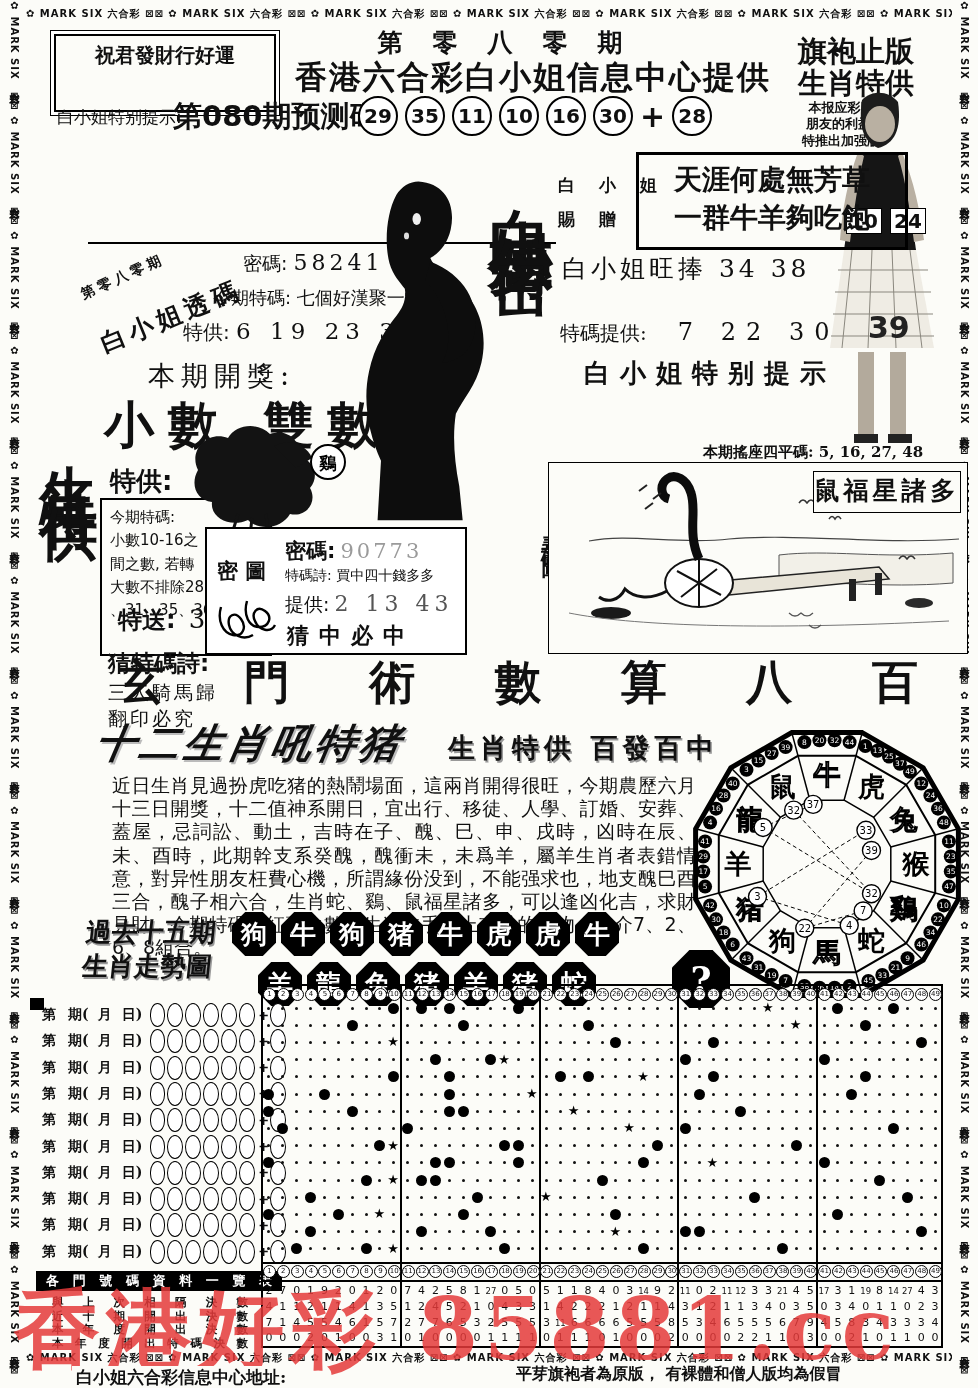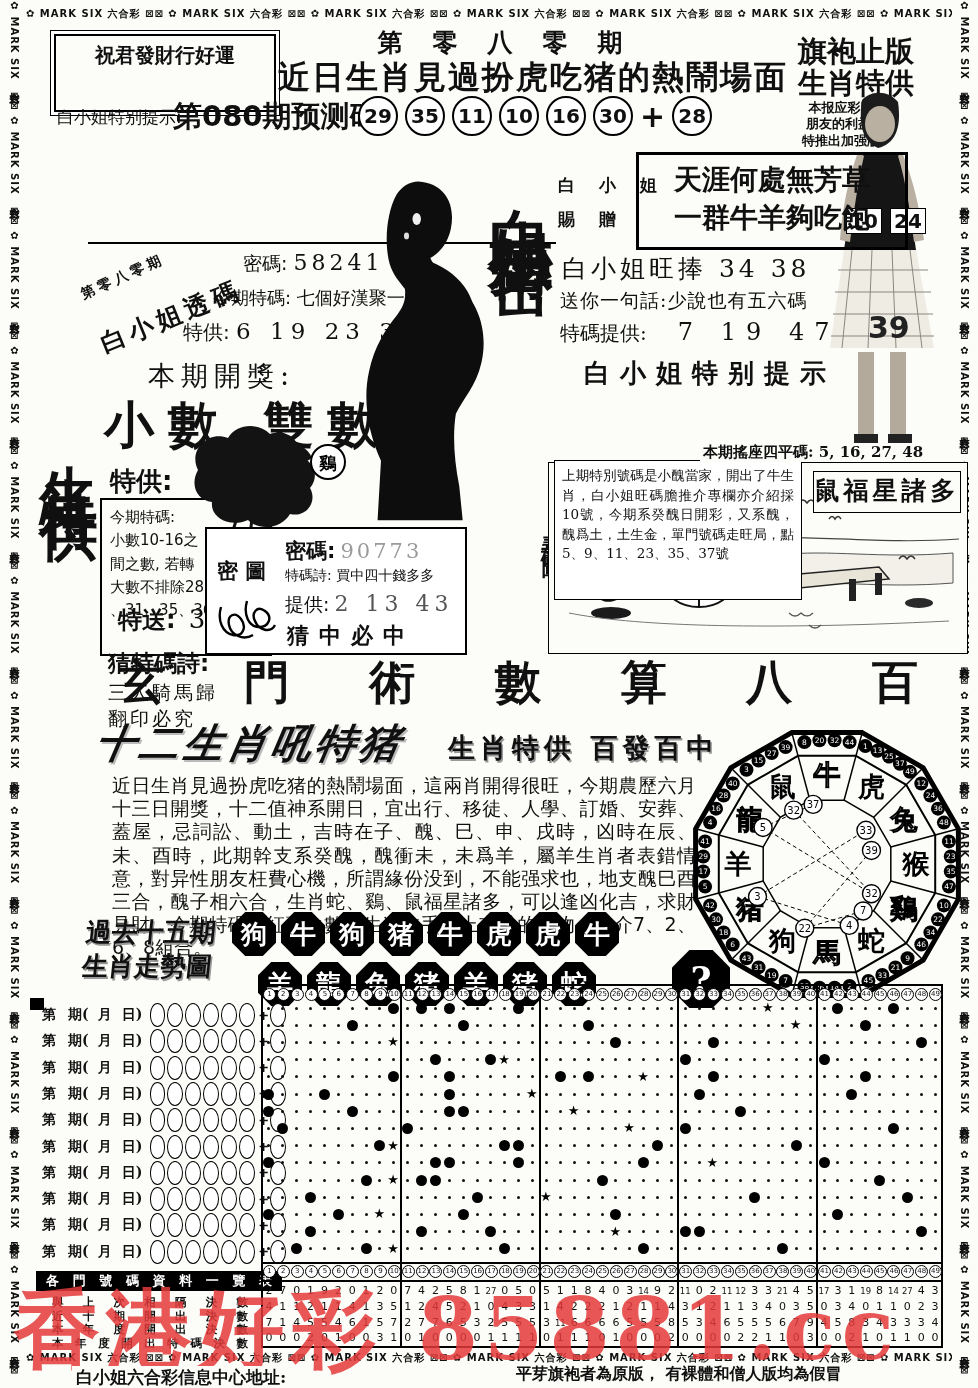--- a/index.html
+++ b/index.html
@@ -42,21 +42,21 @@
 
   <div class="strip-h" style="left:26px;right:26px;top:2px;">✿ MARK SIX 六合彩 ⊠⊠ ✿ MARK SIX 六合彩 ⊠⊠ ✿ MARK SIX 六合彩 ⊠⊠ ✿ MARK SIX 六合彩 ⊠⊠ ✿ MARK SIX 六合彩 ⊠⊠ ✿ MARK SIX 六合彩 ⊠⊠ ✿ MARK SIX 六合彩 ⊠⊠ ✿ MARK SIX 六合彩 ⊠⊠ ✿ MARK SIX 六合彩 ⊠⊠ ✿ MARK SIX 六合彩 ⊠⊠ ✿ MARK SIX 六合彩 ⊠⊠ ✿ MARK SIX 六合彩 ⊠⊠ ✿ MARK SIX 六合彩 ⊠⊠ ✿ MARK SIX 六合彩 ⊠⊠ ✿ MARK SIX 六合彩 ⊠⊠ ✿ MARK SIX 六合彩 ⊠⊠ ✿ MARK SIX 六合彩 ⊠⊠ ✿ MARK SIX 六合彩 ⊠⊠ ✿ MARK SIX 六合彩 ⊠⊠ ✿ MARK SIX 六合彩 ⊠⊠ ✿ MARK SIX 六合彩 ⊠⊠ ✿ MARK SIX 六合彩 ⊠⊠ ✿ MARK SIX 六合彩 ⊠⊠ ✿ MARK SIX 六合彩 ⊠⊠ ✿ MARK SIX 六合彩 ⊠⊠ ✿ MARK SIX 六合彩 ⊠⊠ ✿ MARK SIX 六合彩 ⊠⊠ ✿ MARK SIX 六合彩 ⊠⊠ ✿ MARK SIX 六合彩 ⊠⊠ ✿ MARK SIX 六合彩 ⊠⊠ ✿ MARK SIX 六合彩 ⊠⊠ ✿ MARK SIX 六合彩 ⊠⊠ ✿ MARK SIX 六合彩 ⊠⊠ ✿ MARK SIX 六合彩 ⊠⊠ ✿ MARK SIX 六合彩 ⊠⊠ ✿ MARK SIX 六合彩 ⊠⊠ ✿ MARK SIX 六合彩 ⊠⊠ ✿ MARK SIX 六合彩 ⊠⊠ ✿ MARK SIX 六合彩 ⊠⊠ ✿ MARK SIX 六合彩 ⊠⊠ </div>
   <div class="strip-h" style="left:26px;right:26px;top:1346px;">✿ MARK SIX 六合彩 ⊠⊠ ✿ MARK SIX 六合彩 ⊠⊠ ✿ MARK SIX 六合彩 ⊠⊠ ✿ MARK SIX 六合彩 ⊠⊠ ✿ MARK SIX 六合彩 ⊠⊠ ✿ MARK SIX 六合彩 ⊠⊠ ✿ MARK SIX 六合彩 ⊠⊠ ✿ MARK SIX 六合彩 ⊠⊠ ✿ MARK SIX 六合彩 ⊠⊠ ✿ MARK SIX 六合彩 ⊠⊠ ✿ MARK SIX 六合彩 ⊠⊠ ✿ MARK SIX 六合彩 ⊠⊠ ✿ MARK SIX 六合彩 ⊠⊠ ✿ MARK SIX 六合彩 ⊠⊠ ✿ MARK SIX 六合彩 ⊠⊠ ✿ MARK SIX 六合彩 ⊠⊠ ✿ MARK SIX 六合彩 ⊠⊠ ✿ MARK SIX 六合彩 ⊠⊠ ✿ MARK SIX 六合彩 ⊠⊠ ✿ MARK SIX 六合彩 ⊠⊠ ✿ MARK SIX 六合彩 ⊠⊠ ✿ MARK SIX 六合彩 ⊠⊠ ✿ MARK SIX 六合彩 ⊠⊠ ✿ MARK SIX 六合彩 ⊠⊠ ✿ MARK SIX 六合彩 ⊠⊠ ✿ MARK SIX 六合彩 ⊠⊠ ✿ MARK SIX 六合彩 ⊠⊠ ✿ MARK SIX 六合彩 ⊠⊠ ✿ MARK SIX 六合彩 ⊠⊠ ✿ MARK SIX 六合彩 ⊠⊠ ✿ MARK SIX 六合彩 ⊠⊠ ✿ MARK SIX 六合彩 ⊠⊠ ✿ MARK SIX 六合彩 ⊠⊠ ✿ MARK SIX 六合彩 ⊠⊠ ✿ MARK SIX 六合彩 ⊠⊠ ✿ MARK SIX 六合彩 ⊠⊠ ✿ MARK SIX 六合彩 ⊠⊠ ✿ MARK SIX 六合彩 ⊠⊠ ✿ MARK SIX 六合彩 ⊠⊠ ✿ MARK SIX 六合彩 ⊠⊠ </div>
   <div class="strip-v" style="left:2px;top:0;height:1388px;">✿ MARK SIX 六合彩 ⊠⊠ ✿ MARK SIX 六合彩 ⊠⊠ ✿ MARK SIX 六合彩 ⊠⊠ ✿ MARK SIX 六合彩 ⊠⊠ ✿ MARK SIX 六合彩 ⊠⊠ ✿ MARK SIX 六合彩 ⊠⊠ ✿ MARK SIX 六合彩 ⊠⊠ ✿ MARK SIX 六合彩 ⊠⊠ ✿ MARK SIX 六合彩 ⊠⊠ ✿ MARK SIX 六合彩 ⊠⊠ ✿ MARK SIX 六合彩 ⊠⊠ ✿ MARK SIX 六合彩 ⊠⊠ ✿ MARK SIX 六合彩 ⊠⊠ ✿ MARK SIX 六合彩 ⊠⊠ ✿ MARK SIX 六合彩 ⊠⊠ ✿ MARK SIX 六合彩 ⊠⊠ ✿ MARK SIX 六合彩 ⊠⊠ ✿ MARK SIX 六合彩 ⊠⊠ ✿ MARK SIX 六合彩 ⊠⊠ ✿ MARK SIX 六合彩 ⊠⊠ ✿ MARK SIX 六合彩 ⊠⊠ ✿ MARK SIX 六合彩 ⊠⊠ ✿ MARK SIX 六合彩 ⊠⊠ ✿ MARK SIX 六合彩 ⊠⊠ ✿ MARK SIX 六合彩 ⊠⊠ ✿ MARK SIX 六合彩 ⊠⊠ ✿ MARK SIX 六合彩 ⊠⊠ ✿ MARK SIX 六合彩 ⊠⊠ ✿ MARK SIX 六合彩 ⊠⊠ ✿ MARK SIX 六合彩 ⊠⊠ ✿ MARK SIX 六合彩 ⊠⊠ ✿ MARK SIX 六合彩 ⊠⊠ ✿ MARK SIX 六合彩 ⊠⊠ ✿ MARK SIX 六合彩 ⊠⊠ ✿ MARK SIX 六合彩 ⊠⊠ ✿ MARK SIX 六合彩 ⊠⊠ ✿ MARK SIX 六合彩 ⊠⊠ ✿ MARK SIX 六合彩 ⊠⊠ ✿ MARK SIX 六合彩 ⊠⊠ ✿ MARK SIX 六合彩 ⊠⊠ </div>
   <div class="strip-v" style="right:2px;top:0;height:1388px;">✿ MARK SIX 六合彩 ⊠⊠ ✿ MARK SIX 六合彩 ⊠⊠ ✿ MARK SIX 六合彩 ⊠⊠ ✿ MARK SIX 六合彩 ⊠⊠ ✿ MARK SIX 六合彩 ⊠⊠ ✿ MARK SIX 六合彩 ⊠⊠ ✿ MARK SIX 六合彩 ⊠⊠ ✿ MARK SIX 六合彩 ⊠⊠ ✿ MARK SIX 六合彩 ⊠⊠ ✿ MARK SIX 六合彩 ⊠⊠ ✿ MARK SIX 六合彩 ⊠⊠ ✿ MARK SIX 六合彩 ⊠⊠ ✿ MARK SIX 六合彩 ⊠⊠ ✿ MARK SIX 六合彩 ⊠⊠ ✿ MARK SIX 六合彩 ⊠⊠ ✿ MARK SIX 六合彩 ⊠⊠ ✿ MARK SIX 六合彩 ⊠⊠ ✿ MARK SIX 六合彩 ⊠⊠ ✿ MARK SIX 六合彩 ⊠⊠ ✿ MARK SIX 六合彩 ⊠⊠ ✿ MARK SIX 六合彩 ⊠⊠ ✿ MARK SIX 六合彩 ⊠⊠ ✿ MARK SIX 六合彩 ⊠⊠ ✿ MARK SIX 六合彩 ⊠⊠ ✿ MARK SIX 六合彩 ⊠⊠ ✿ MARK SIX 六合彩 ⊠⊠ ✿ MARK SIX 六合彩 ⊠⊠ ✿ MARK SIX 六合彩 ⊠⊠ ✿ MARK SIX 六合彩 ⊠⊠ ✿ MARK SIX 六合彩 ⊠⊠ ✿ MARK SIX 六合彩 ⊠⊠ ✿ MARK SIX 六合彩 ⊠⊠ ✿ MARK SIX 六合彩 ⊠⊠ ✿ MARK SIX 六合彩 ⊠⊠ ✿ MARK SIX 六合彩 ⊠⊠ ✿ MARK SIX 六合彩 ⊠⊠ ✿ MARK SIX 六合彩 ⊠⊠ ✿ MARK SIX 六合彩 ⊠⊠ ✿ MARK SIX 六合彩 ⊠⊠ ✿ MARK SIX 六合彩 ⊠⊠ </div>
 
   <div class="abs promo-box serif" style="left:54px;top:34px;width:218px;height:68px;padding-top:6px;">
     <div style="font-size:20px;">祝君發財行好運</div>
   </div>
   <div class="abs serif" style="left:300px;top:26px;width:430px;text-align:center;font-size:25px;font-weight:bold;letter-spacing:30px;">第零八零期</div>
-  <div class="abs serif" style="left:268px;top:56px;width:530px;text-align:center;font-size:32px;font-weight:900;letter-spacing:2px;">近日生肖見過扮虎吃猪的熱鬧場面</div>
+  <div class="abs serif" style="left:268px;top:56px;width:530px;text-align:center;font-size:32px;font-weight:900;letter-spacing:2px;">香港六合彩白小姐信息中心提供</div>
   <div class="abs" style="left:798px;top:36px;text-align:center;font-weight:900;font-size:29px;line-height:1.1;">
     <div>旗袍止版</div>
     <div>生肖特供</div>
   </div>
 
   <div class="abs" style="left:57px;top:106px;font-size:17px;">白小姐特别提示:</div>
   <div class="abs" style="left:173px;top:97px;font-size:29px;font-weight:900;">第080期预测码</div>
   <div class="abs" id="pred-circles" style="left:358px;top:96px;display:flex;align-items:center;gap:7px;">
       <span class="circ" style="width: 36px; height: 36px; font-size: 20px;">29</span>
       <span class="circ" style="width: 36px; height: 36px; font-size: 20px;">35</span>
@@ -177,27 +177,25 @@
 
   <div class="abs serif" style="left:558px;top:168px;font-size:17px;font-weight:bold;line-height:2;letter-spacing:9px;">
     <div>白 小 姐</div>
     <div>賜    贈</div>
   </div>
   <div class="abs" style="left:636px;top:152px;width:266px;height:86px;border:3px solid #000;text-align:center;padding-top:6px;">
     <div style="font-size:28px;font-weight:900;">天涯何處無芳草</div>
     <div style="font-size:28px;font-weight:900;">一群牛羊夠吃飽</div>
   </div>
   <div class="abs serif" style="left:562px;top:252px;font-size:25px;letter-spacing:4px;">白小姐旺捧 34 38</div>
-  <div class="abs serif" style="left:560px;top:288px;font-size:19px;letter-spacing:1px;">送你一句話:少說也有五六碼</div>
   <div class="abs serif" style="left:560px;top:318px;">
     <span style="font-size:20px;">特碼提供:</span>
-    <span style="font-size:24px;letter-spacing:10px;margin-left:26px;">7  19  47</span>
+    <span style="font-size:24px;letter-spacing:10px;margin-left:26px;">7  22  30</span>
   </div>
   <div class="abs serif" style="left:584px;top:356px;font-size:26px;font-weight:bold;letter-spacing:10px;">白小姐特别提示</div>
-  <div class="abs serif" style="left:554px;top:460px;width:232px;height:128px;border:1.5px solid #000;padding:5px 7px;font-size:13.5px;line-height:1.45;text-align:justify;background:#fff;z-index:5;">上期特別號碼是小醜當家，開出了牛生肖，白小姐旺碼膽推介專欄亦介紹採10號，今期系癸醜日開彩，又系醜，醜爲土，土生金，單門號碼走旺局，點5、9、11、23、35、37號</div>
   <div class="abs serif" style="left:700px;top:443px;font-size:15px;font-weight:bold;z-index:6;background:#fcfcf8;padding:0 3px;">本期搖座四平碼: 5, 16, 27, 48</div>
 
   <div class="abs" style="left:548px;top:462px;width:418px;height:190px;border:1.5px solid #000;background:#fcfcf8;">
     <svg width="416" height="188" viewBox="0 0 416 188">
       <path d="M40,78 C80,70 130,82 180,76 C250,70 330,82 410,76" stroke="#444" stroke-width="1.2" fill="none"></path>
       <path d="M230,92 C280,86 330,96 404,90 L404,120 C330,126 280,116 230,122 Z" fill="#f2f0e8" stroke="#555" stroke-width="1"></path>
       <path d="M170,118 L330,104 L340,116 L180,132 Z" fill="#e8e4d8" stroke="#222" stroke-width="1.5"></path>
       <rect x="300" y="116" width="7" height="22" fill="#222"></rect>
       <rect x="326" y="110" width="7" height="22" fill="#222"></rect>
       <ellipse cx="150" cy="120" rx="34" ry="24" fill="#fff" stroke="#111" stroke-width="2"></ellipse>

